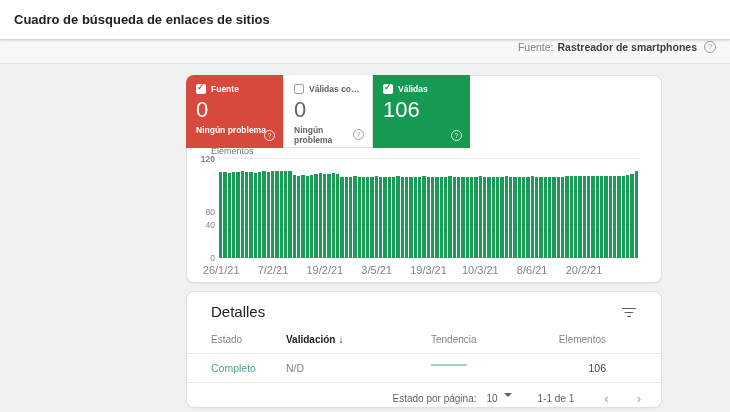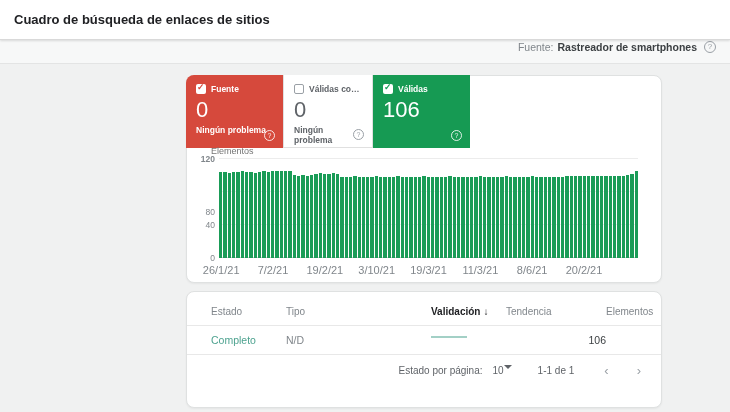--- a/index.html
+++ b/index.html
@@ -78,21 +78,21 @@
   .cell-estado { color:#4da28f; }
   .cell-tipo { color:#3c4043; }
   .cell-validacion { color:#80868b; }
   .cell-elementos, .th-elementos { text-align:right; }
   .cell-elementos { color:#3c4043; }
   .sparkline { width:36px; height:2px; background:#a3d0c6; margin-top:-4px; }
 
   .tfoot { display:flex; justify-content:flex-end; align-items:center; height:31px; padding-right:18px;
            font-size:10px; color:#5f6368; }
   .rpp-label { margin-right:10px; }
-  .rpp-select { display:flex; align-items:flex-start; margin-right:26px; cursor:pointer; }
+  .rpp-select { display:flex; align-items:flex-start; gap:6px; margin-right:26px; cursor:pointer; }
   .caret-down { width:0; height:0; border-left:4px solid transparent; border-right:4px solid transparent;
                 border-top:4px solid #5f6368; display:inline-block; }
   .range { margin-right:28px; }
   .chev { color:#9aa0a6; font-size:13px; cursor:pointer; padding:0 2px; }
   .chev.next { margin-left:24px; }
 </style>
 </head>
 <body>
 
 <div class="titlebar">
@@ -237,37 +237,44 @@
       <div class="bar" style="height: 82.5%; background: rgb(26, 156, 87);"></div>
       <div class="bar" style="height: 83.3333%; background: rgb(26, 156, 87);"></div>
       <div class="bar" style="height: 84.1667%; background: rgb(26, 156, 87);"></div>
       <div class="bar" style="height: 85%; background: rgb(26, 156, 87);"></div>
       <div class="bar" style="height: 88.3333%; background: rgb(26, 156, 87);"></div>
     </div>
   <div class="xlabels">
       <div class="xlabel" style="left: 0.515464%;">26/1/21</div>
       <div class="xlabel" style="left: 12.8866%;">7/2/21</div>
       <div class="xlabel" style="left: 25.2577%;">19/2/21</div>
-      <div class="xlabel" style="left: 37.6289%;">3/10/21</div>
+      <div class="xlabel" style="left: 37.6289%;">3/5/21</div>
       <div class="xlabel" style="left: 50%;">19/3/21</div>
-      <div class="xlabel" style="left: 62.3711%;">11/3/21</div>
+      <div class="xlabel" style="left: 62.3711%;">10/3/21</div>
       <div class="xlabel" style="left: 74.7423%;">8/6/21</div>
       <div class="xlabel" style="left: 87.1134%;">20/2/21</div>
     </div>
 <div class="ytick" style="top: 177px;">0</div>
     <div class="ytick" style="top: 144px;">40</div>
     <div class="ytick" style="top: 111px; margin-top: 20px;">80</div>
     <div class="ytick" style="top: 78px; font-weight: bold;">120</div>
   </div>
 
 <div class="panel panel-details">
+  <div class="details-title-row">
+    <div class="details-title">Detalles</div>
+    <div class="filter-icon">
+        <span></span>
+        <span></span>
+        <span></span>
+      </div>
+  </div>
 
   <div class="tgrid thead">
     <div class="th">Estado</div>
-    <div class="th">Tipo</div>
     <div class="th sorted">
       <span>Validación</span><span class="sort-arrow">↓</span>
     </div>
     <div class="th">Tendencia</div>
     <div class="th th-elementos">Elementos</div>
   </div>
 
   <div class="tgrid trow">
     <div class="cell-estado">Completo</div>
     <div class="cell-validacion">N/D</div>

